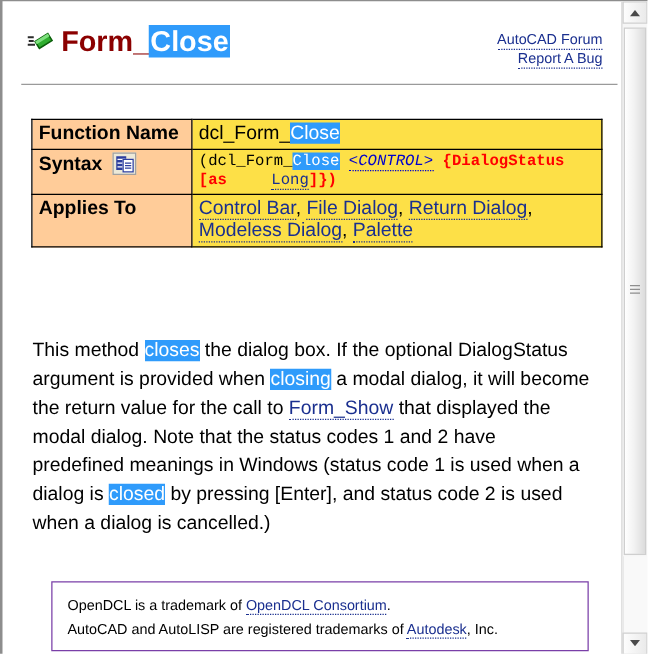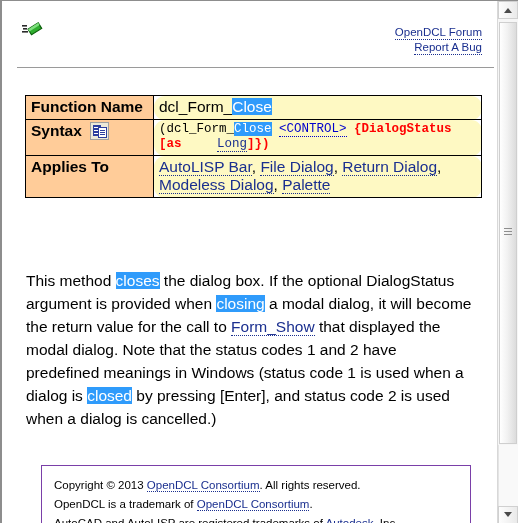--- a/index.html
+++ b/index.html
@@ -105,24 +105,23 @@
   }
   td.lbl {
     width: 118px;
     background: #ffcc99;
     font-size: 15.5px;
     font-weight: bold;
     color: #000000;
     white-space: nowrap;
   }
   td.val {
-    background: #fef9c3;
+    background: #fde047;
     font-size: 15.5px;
     color: #000000;
-    border-radius: 11px;
   }
   td.val.mono {
     font-family: "Liberation Mono", monospace;
     font-size: 12.5px;
     line-height: 15px;
     padding-top: 5px;
     padding-bottom: 5px;
   }
   .hl {
     background: #2f9bfb;
@@ -130,20 +129,21 @@
   }
   .lnk {
     color: #1a2f8f;
     text-decoration: none;
     border-bottom: 1px dotted #1a2f8f;
   }
   .lnk-blue {
     color: #0000cd;
     text-decoration: none;
     border-bottom: 1px dotted #0000cd;
+    font-style: italic;
   }
   .red {
     color: #ff0000;
     font-weight: bold;
   }
   .lnk-red-arg {
     color: #1a2f8f;
     text-decoration: none;
     border-bottom: 1px dotted #1a2f8f;
     margin-left: 28px;
@@ -309,52 +309,52 @@
           <svg width="22" height="18" viewBox="0 0 22 18" xmlns="http://www.w3.org/2000/svg">
             <rect x="0" y="5" width="5" height="1.6" fill="#2b2b2b"></rect>
             <rect x="1" y="8" width="4" height="1.6" fill="#2b2b2b"></rect>
             <rect x="0" y="11" width="6" height="1.6" fill="#2b2b2b"></rect>
             <g transform="rotate(-32 13 9)">
               <rect x="7" y="5.5" width="12" height="6.5" fill="#2fae2f" stroke="#0b5f0b" stroke-width="1.2"></rect>
               <rect x="7" y="5.5" width="12" height="2.6" fill="#7ee07e"></rect>
             </g>
           </svg>
         </span>
+        <span id="title-text"><span>Form_</span><span class="hl">Close</span></span>
       </div>
       <div id="support-links">
-        <a href="#">OpenDCL Forum</a><br>
+        <a href="#">AutoCAD Forum</a><br>
         <a href="#">Report A Bug</a>
       </div>
       <div id="hrule"></div>
     </div>
 
     <table id="info-table">
       <tbody>
         <tr>
           <td class="lbl">Function Name</td>
           <td class="val"><span>dcl_Form_</span><span class="hl">Close</span></td>
         </tr>
         <tr>
           <td class="lbl"><span>Syntax</span><span id="copy-btn"><span class="doc-back"></span><span class="doc-front"></span></span></td>
           <td class="val mono">
               <span class="syntax-line"><span>(dcl_Form_</span><span class="hl">Close</span> <a href="#" class="lnk-blue">&lt;CONTROL&gt;</a> <span class="red">{DialogStatus</span></span>
               <span class="syntax-line"><span class="red">[as </span><a href="#" class="lnk-red-arg">Long</a><span class="red">]})</span></span>
             </td>
         </tr>
         <tr>
           <td class="lbl">Applies To</td>
-          <td class="val"><a href="#" class="lnk">AutoLISP Bar</a>, <a href="#" class="lnk">File Dialog</a>, <a href="#" class="lnk">Return Dialog</a>, <a href="#" class="lnk">Modeless Dialog</a>, <a href="#" class="lnk">Palette</a></td>
+          <td class="val"><a href="#" class="lnk">Control Bar</a>, <a href="#" class="lnk">File Dialog</a>, <a href="#" class="lnk">Return Dialog</a>, <a href="#" class="lnk">Modeless Dialog</a>, <a href="#" class="lnk">Palette</a></td>
         </tr>
       </tbody>
     </table>
 
     <div id="description"><span>This method </span><span class="hl">closes</span><span> the dialog box. If the optional DialogStatus argument is provided when </span><span class="hl">closing</span><span> a modal dialog, it will become the return value for the call to </span><a href="#" class="lnk">Form_Show</a><span> that displayed the modal dialog. Note that the status codes 1 and 2 have predefined meanings in Windows (status code 1 is used when a dialog is </span><span class="hl">closed</span><span> by pressing [Enter], and status code 2 is used when a dialog is cancelled.)</span></div>
 
     <div id="footer">
-      <div><span>Copyright © 2013 </span><a href="#">OpenDCL Consortium</a><span>. All rights reserved.</span></div>
       <div><span>OpenDCL is a trademark of </span><a href="#">OpenDCL Consortium</a><span>.</span></div>
       <div><span>AutoCAD and AutoLISP are registered trademarks of </span><a href="#">Autodesk</a><span>, Inc.</span></div>
     </div>
 
   </div>
 
   <div id="scrollbar">
     <div class="sb-btn" id="sb-up">
         <span class="arrow"></span>
       </div>

